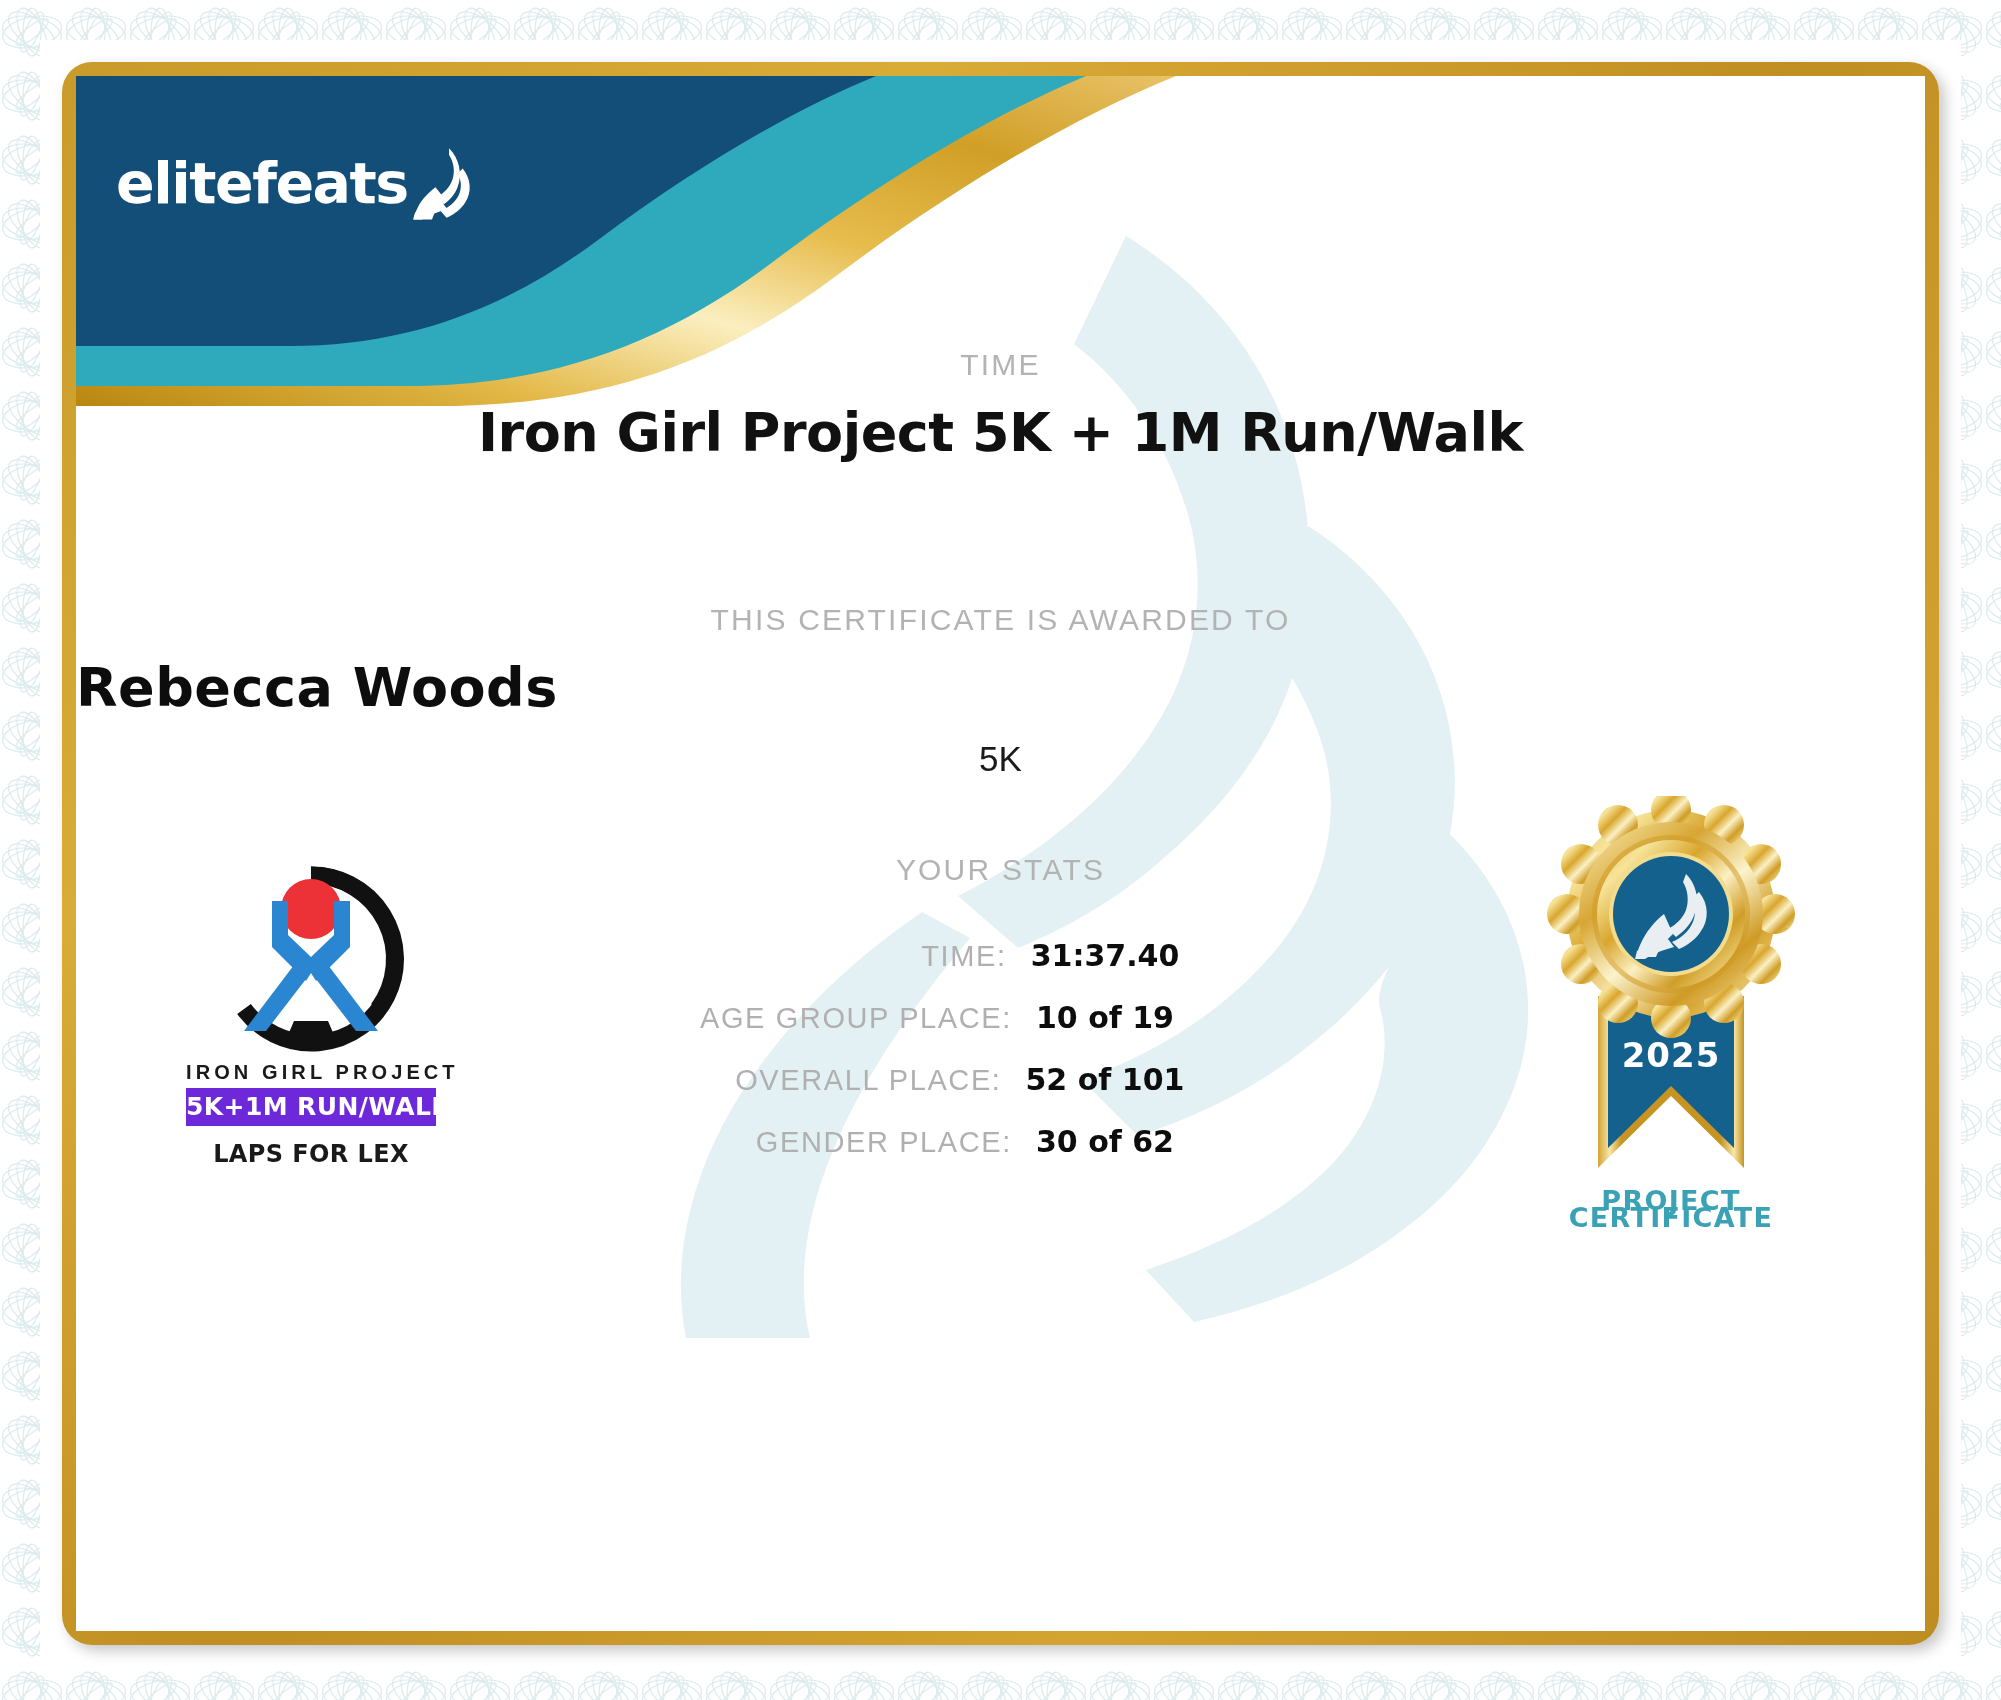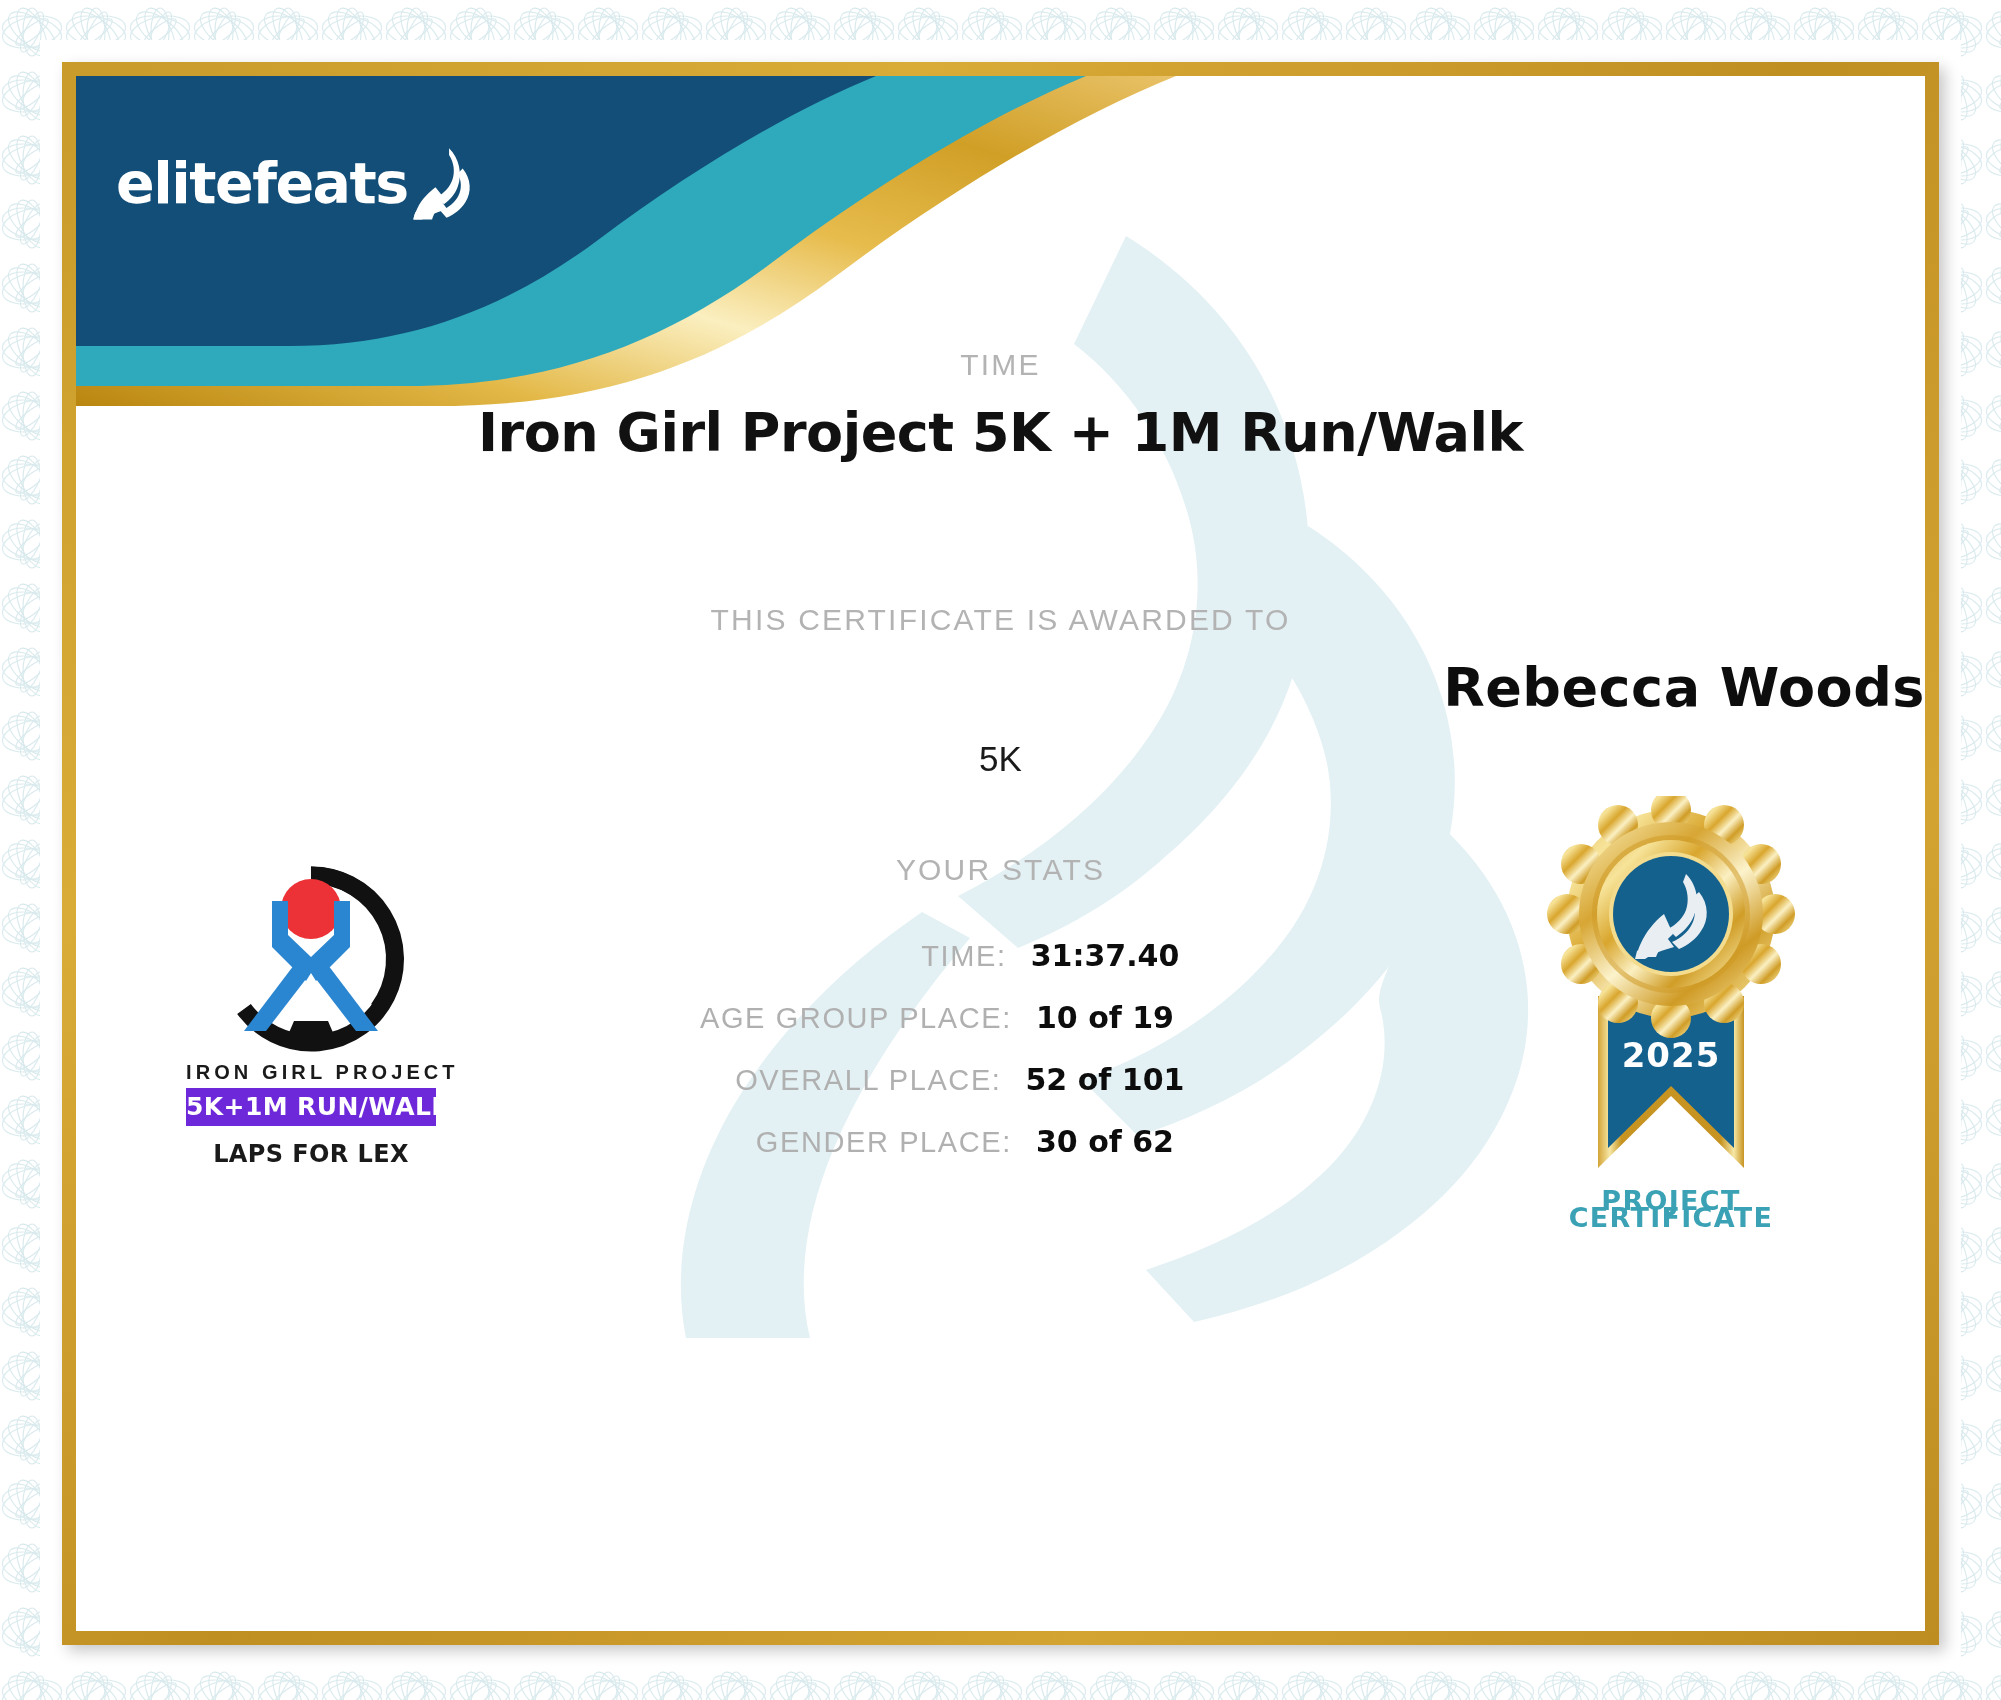--- a/index.html
+++ b/index.html
@@ -31,20 +31,21 @@
   
   .gold-frame {
     position: absolute;
     left: 62px;
     top: 62px;
     width: 1877px;
     height: 1583px;
     background: linear-gradient(135deg, #c89b2a 0%, #d9ab37 25%, #c08f22 50%, #d4a432 75%, #bd8d22 100%);
     padding: 14px;
     box-shadow: 6px 6px 14px rgba(0,0,0,0.22);
+    border-radius: 30px;
   }
 
   .inner-white {
     position: relative;
     width: 100%;
     height: 100%;
     background: #ffffff;
     overflow: hidden;
   }
 
@@ -128,21 +129,21 @@
     left: 0; right: 0;
     top: 527px;
     text-align: center;
     font-size: 30px;
   }
 
   .recipient-name {
     position: absolute;
     left: 0; right: 0;
     top: 580px;
-    text-align: right;
+    text-align: left;
     font-family: "DejaVu Sans", sans-serif;
     font-size: 54px;
     font-weight: 700;
     color: #0d0d0d;
     letter-spacing: 0.5px;
   }
 
   .recipient-division {
     position: absolute;
     left: 0; right: 0;

